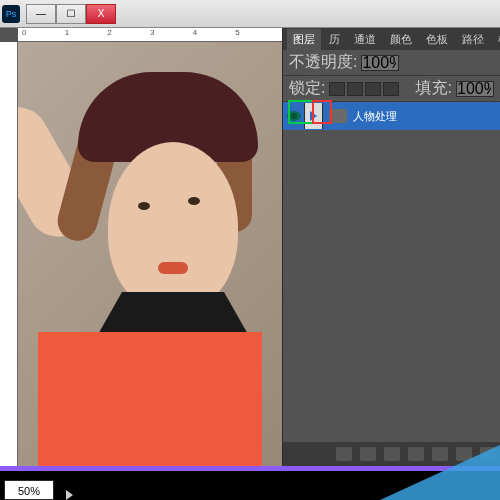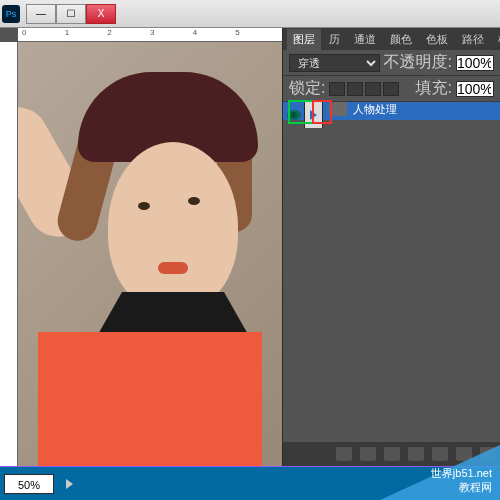--- a/index.html
+++ b/index.html
@@ -25,36 +25,36 @@
 .collar{position:absolute;top:250px;left:70px;width:170px;height:60px;background:#1a1a1a;clip-path:polygon(20% 0,80% 0,100% 100%,0 100%)}
 .shirt{position:absolute;top:290px;left:20px;right:20px;bottom:0;background:#f05a3c}
 .arm{position:absolute;top:60px;left:-10px;width:60px;height:140px;background:#e8c4a8;border-radius:30px;transform:rotate(-30deg)}
 .right-panel{position:absolute;top:28px;right:0;width:218px;bottom:34px;background:#535353;border-left:1px solid #2a2a2a}
 .panel-tabs{height:22px;background:#3a3a3a;display:flex;align-items:flex-end;padding:0 4px;gap:2px;overflow:hidden}
 .tab{padding:3px 6px;color:#ccc;font-size:11px;white-space:nowrap}
 .tab.active{background:#535353;color:#fff}
 .panel-row{height:26px;display:flex;align-items:center;padding:0 6px;gap:4px;border-bottom:1px solid #3a3a3a}
 .blend-select{flex:1;height:18px;background:#3a3a3a;border:1px solid #2a2a2a;color:#ddd;padding:0 4px;font-size:11px}
 .label{color:#ccc;font-size:16px}
-.pct-input{width:38px;height:16px;background:#ffffff;border:1px solid #2a2a2a;font-size:14px;text-align:right;padding-right:2px}
+.pct-input{width:38px;height:16px;background:#737373;border:1px solid #2a2a2a;font-size:16px;text-align:right;padding-right:2px}
 .lock-icons{display:flex;gap:2px}
 .lock-icon{width:16px;height:14px;background:#3a3a3a;border:1px solid #2a2a2a}
 .layers-list{position:absolute;top:74px;left:0;right:0;bottom:24px;background:#535353;overflow:auto}
-.layer-row{height:18px;display:flex;background:#2b6cbf;color:#fff}
+.layer-row{height:28px;display:flex;align-items:center;background:#2b6cbf;color:#fff}
 .vis-box{width:22px;height:26px;display:flex;align-items:center;justify-content:center;border-right:1px solid #2a2a2a}
 .eye-ic{width:14px;height:10px;background:#0a6b5a;border-radius:50%;position:relative}
 .eye-ic::after{content:"";position:absolute;top:2px;left:4px;width:6px;height:6px;background:#053;border-radius:50%}
 .annot1{position:absolute;top:100px;left:288px;width:26px;height:24px;border:2px solid #0c4;z-index:10}
 .annot2{position:absolute;top:100px;left:312px;width:20px;height:24px;border:2px solid #e33;z-index:10}
 .expand-box{width:18px;height:26px;display:flex;align-items:center;justify-content:center;color:#2b6cbf;background:#ddd;border-right:1px solid #2a2a2a}
 .tri{width:0;height:0;border-top:5px solid transparent;border-bottom:5px solid transparent;border-left:7px solid #2b6cbf}
 .folder-ic{width:18px;height:14px;background:#6a6a6a;border-radius:2px;margin:0 6px}
 .panel-bottom{position:absolute;bottom:0;left:0;right:0;height:24px;background:#3a3a3a;display:flex;align-items:center;justify-content:flex-end;padding:0 4px;gap:8px}
 .pb-ic{width:16px;height:14px;background:#555;border-radius:2px}
-.statusbar{position:absolute;bottom:0;left:0;right:0;height:34px;background:#0369a1;border-top:1px solid #8b5cf6;display:flex;align-items:center}
+.statusbar{position:absolute;bottom:0;left:0;right:0;height:34px;background:#000000;border-top:5px solid #8b5cf6;display:flex;align-items:flex-end}
 .zoom-box{width:50px;height:20px;background:#fff;border:1px solid #2a2a2a;margin:0 4px;text-align:center;font-size:11px;line-height:20px}
 .doc-info{color:#ddd;font-size:11px;padding:0 8px;flex:0 0 auto}
 .sb-tri{width:0;height:0;border-top:5px solid transparent;border-bottom:5px solid transparent;border-left:7px solid #ccc;margin-left:8px}
 .watermark{position:absolute;bottom:0;right:0;width:150px;height:60px;pointer-events:none}
 .wm-tri{position:absolute;bottom:0;right:0;width:0;height:0;border-bottom:55px solid #3aa0e0;border-left:120px solid transparent;opacity:0.85}
 .wm-text{position:absolute;bottom:6px;right:8px;color:#fff;font-size:11px;text-align:right;line-height:14px}
 </style>
 </head>
 <body>
 
@@ -91,21 +91,20 @@
     <div class="tab active">图层</div>
     <div class="tab">历</div>
     <div class="tab">通道</div>
     <div class="tab">颜色</div>
     <div class="tab">色板</div>
     <div class="tab">路径</div>
     <div class="tab">样式</div>
 
   </div>
   <div class="panel-row">
-    <select class="blend-select"><option>穿透</option></select>
     <span class="label">不透明度:</span>
     <input class="pct-input" value="100%" style="">
   </div>
   <div class="panel-row">
     <span class="label">锁定:</span>
     <div class="lock-icons">
       <div class="lock-icon"></div>
       <div class="lock-icon"></div>
       <div class="lock-icon"></div>
       <div class="lock-icon"></div>
@@ -140,14 +139,13 @@
 <div class="annot1"></div>
 <div class="annot2"></div>
 
 <div class="statusbar">
   <div class="zoom-box">50%</div>
   <div class="sb-tri"></div>
 </div>
 
 <div class="watermark">
   <div class="wm-tri"></div>
-  <div class="wm-text"><span>世界jb51.net</span><br><span>教程网</span></div>
 </div>
 
 </body></html>

